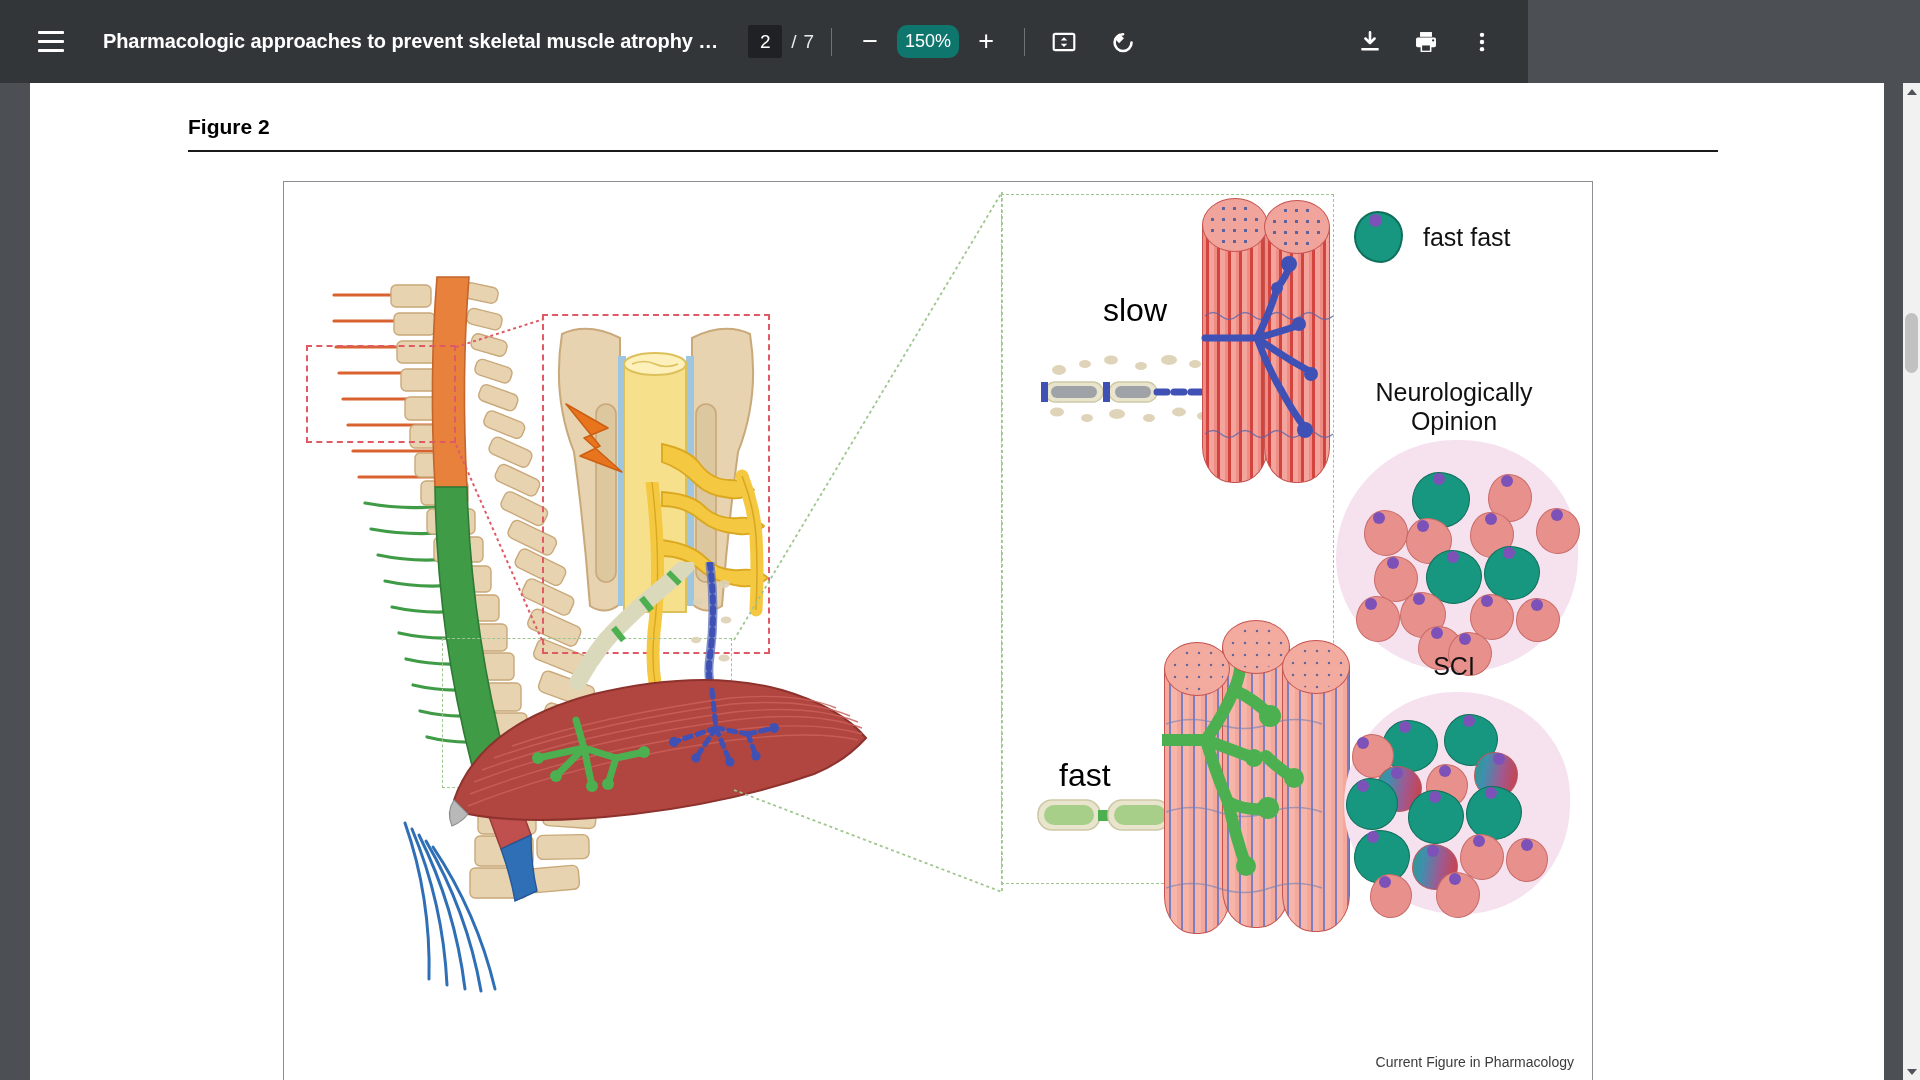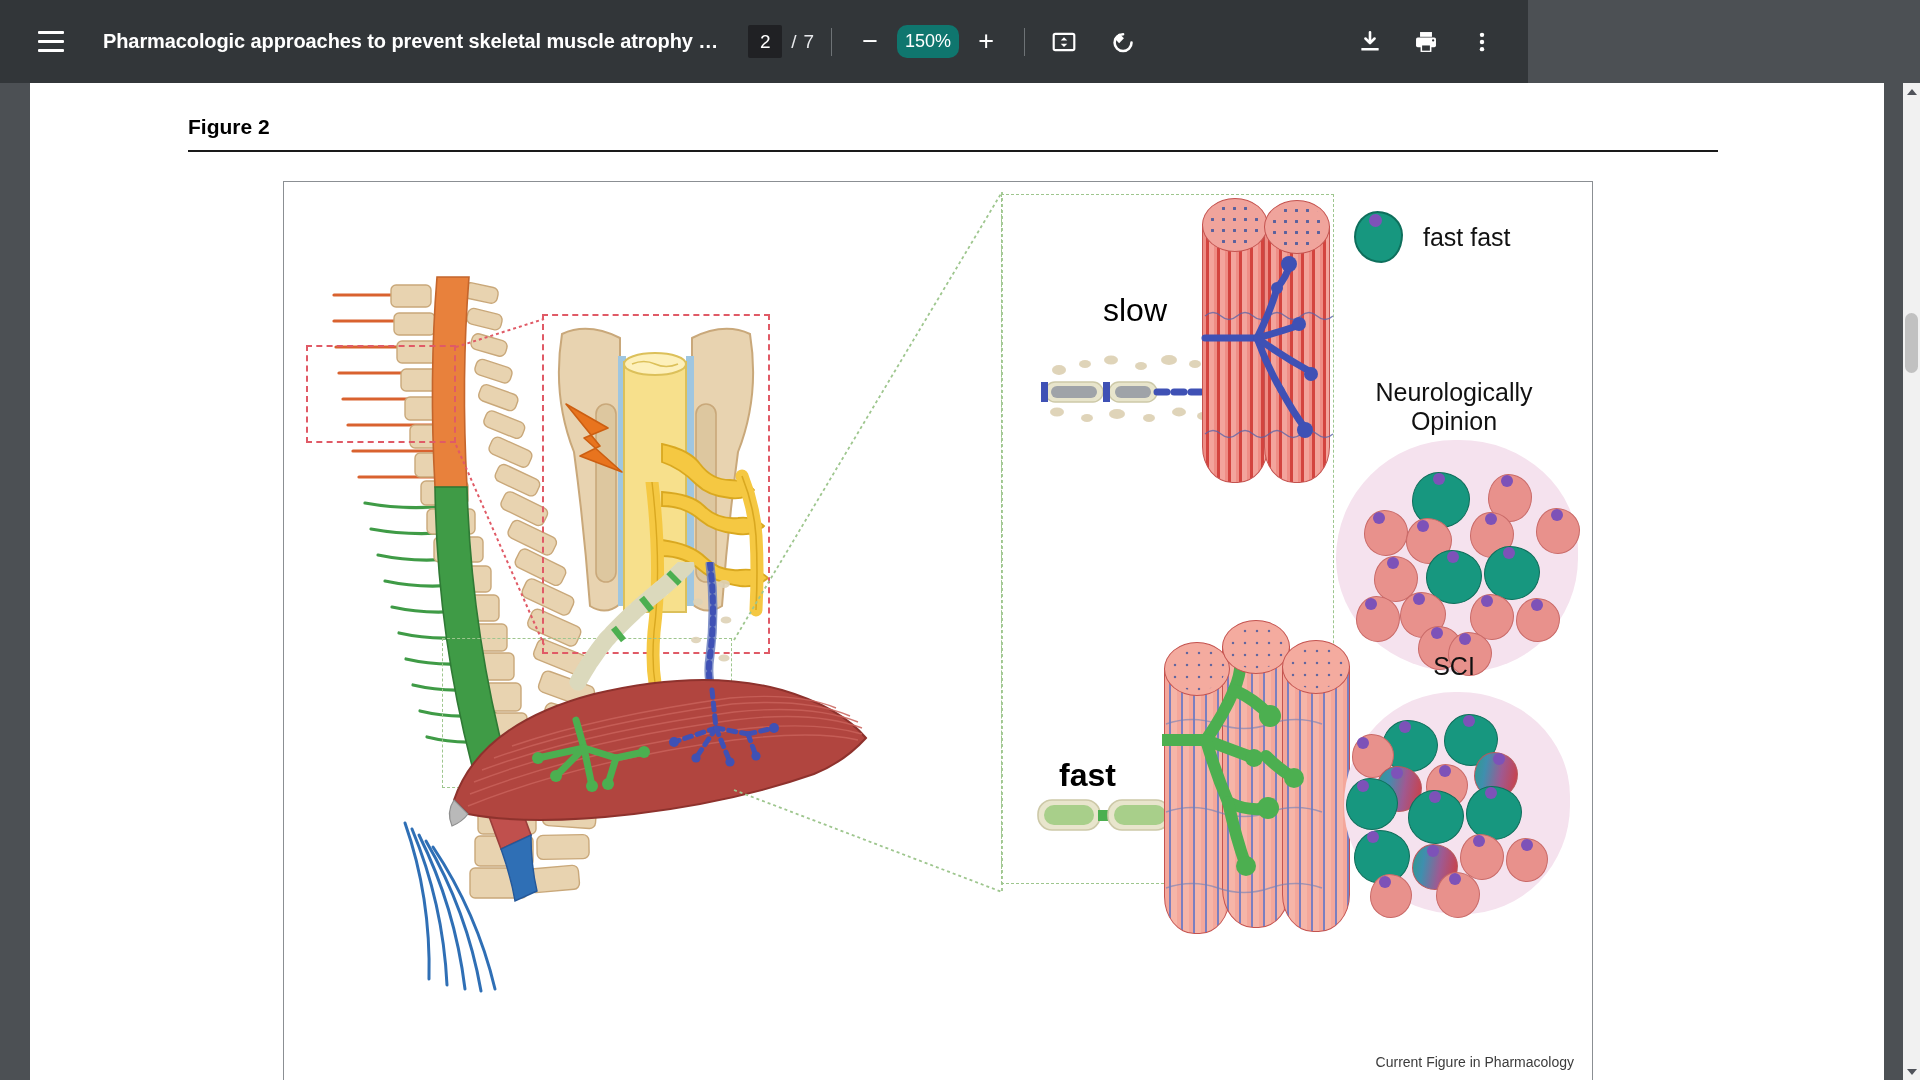--- a/index.html
+++ b/index.html
@@ -571,21 +571,21 @@
         </g>
         <g fill="#3f51b5">
           <circle cx="90" cy="66" r="8"></circle>
             <circle cx="100" cy="126" r="7"></circle>
           <circle cx="112" cy="176" r="7"></circle>
             <circle cx="106" cy="232" r="8"></circle>
           <circle cx="78" cy="90" r="6"></circle>
         </g>
       </svg>
 
-      <div class="bundle-label" style="left:775px; top:575px;font-weight:bold;">fast</div>
+      <div class="bundle-label" style="left:775px; top:575px;">fast</div>
 
       <svg width="136" height="60" viewBox="0 0 136 60" style="position:absolute;left:752px;top:604px">
         <rect x="2" y="14" width="62" height="30" rx="14" fill="#e8e5cc" stroke="#cdc9a8" stroke-width="1.6"></rect>
         <rect x="8" y="19" width="50" height="20" rx="10" fill="#a8cf8a"></rect>
         <rect x="62" y="24" width="12" height="11" fill="#4caf50"></rect>
         <rect x="72" y="14" width="62" height="30" rx="14" fill="#e8e5cc" stroke="#cdc9a8" stroke-width="1.6"></rect>
         <rect x="78" y="19" width="52" height="20" rx="10" fill="#a8cf8a"></rect>
       </svg>
 
       <div class="cyl cyl-fast" style="left:880px; top:460px; width:66px; height:292px;">

